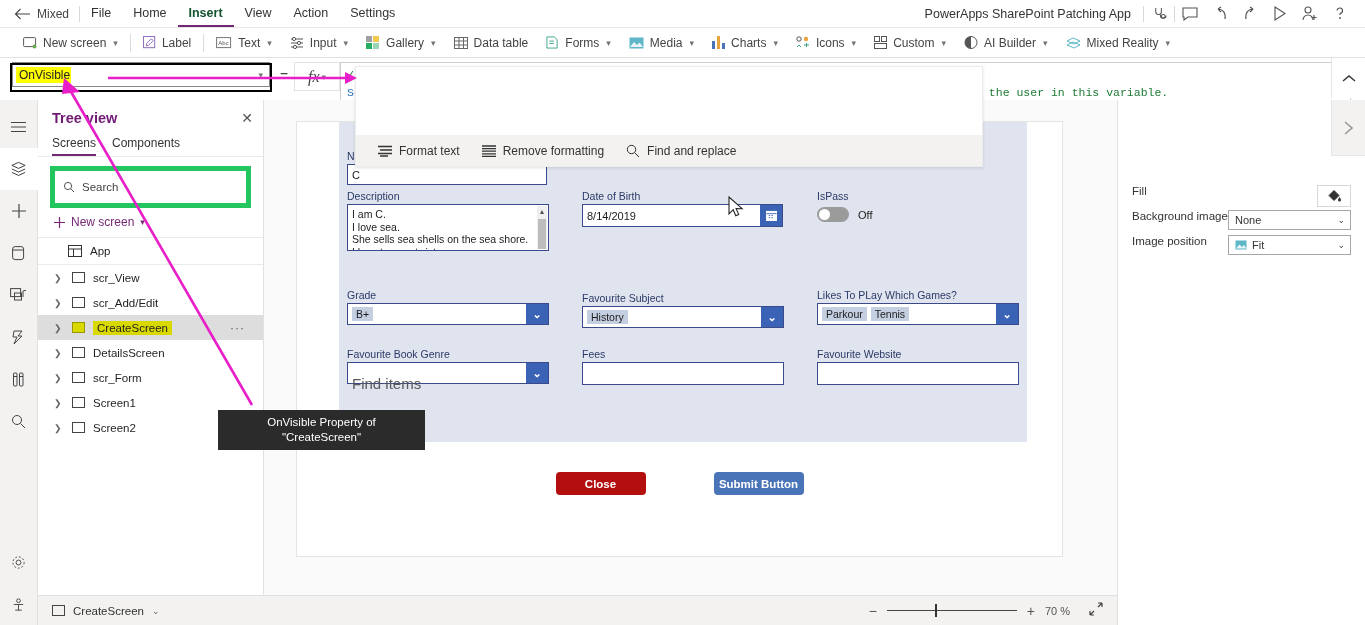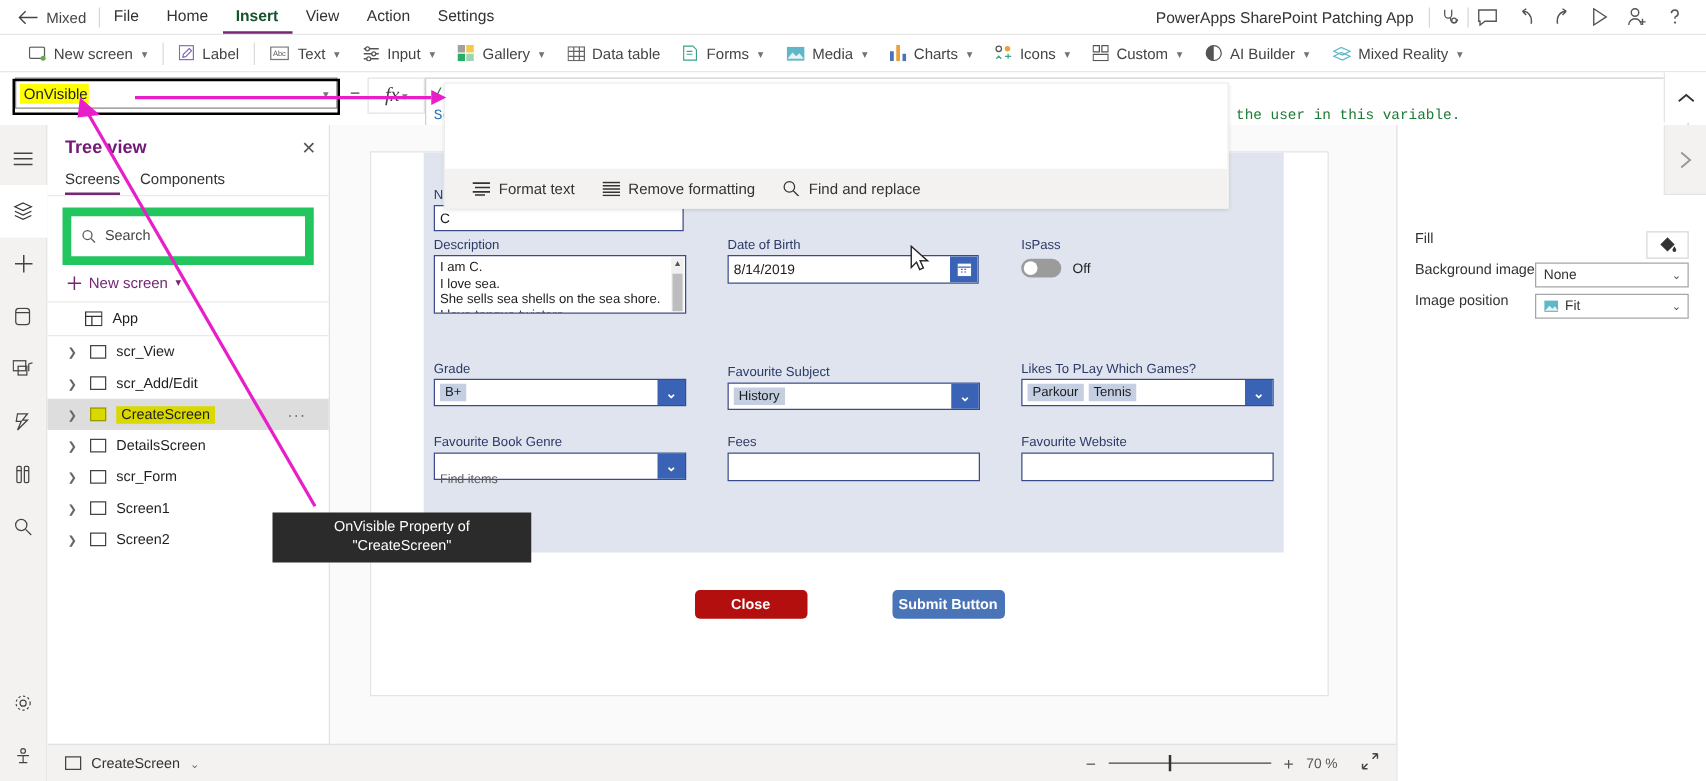--- a/index.html
+++ b/index.html
@@ -77,21 +77,21 @@
   .rail .spacer { flex:1; }
   
   .tree { width:226px; background:#fff; border-right:1px solid #e1e1e1; position:relative; }
   .tree-head { display:flex; align-items:center; padding:10px 10px 6px 14px;}
   .tree-title { font-size:14.5px; font-weight:bold; color:#701a75;}
   .tree-close { margin-left:auto; color:#555; font-size:14px; cursor:pointer; line-height:1;}
   .tree-tabs { display:flex; gap:16px; padding:0 14px; border-bottom:1px solid #eaeaea; }
   .ttab { font-size:12px; padding:4px 0 6px; color:#333; cursor:pointer;}
   .ttab.active { box-shadow:inset 0 -2px 0 0 #742774; font-weight:normal;}
   .searchbox {
-    margin:9px 12px 0 12px; height:24px; border:7px solid #22c55e; background:#fff;
+    margin:9px 12px 0 12px; height:24px; border:5px solid #22c55e; background:#fff;
     display:flex; align-items:center; gap:7px; padding:16px 8px; color:#555;
   }
   .searchbox span.lbl { font-size:11.5px; color:#444;}
   .newscreen { display:flex; align-items:center; gap:6px; padding:7px 12px 8px 16px; color:#742774; font-size:12px; cursor:pointer; border-bottom:1px solid #eaeaea;}
   .newscreen .cv { color:#742774; font-size:9px;}
   .trow { display:flex; align-items:center; height:25px; padding-left:16px; gap:8px; font-size:11.5px; color:#201f1e; cursor:pointer; position:relative;}
   .trow .tw { width:10px; color:#666; font-size:9px; }
   .trow.app { padding-left:30px; border-bottom:1px solid #eaeaea; height:27px; }
   .trow.sel { background:#ddd; }
   .trow.sel .lbl { background:#d9d900; padding:1px 4px; }
@@ -110,21 +110,21 @@
   .inp {
     border:1.4px solid #3b4a8a; background:#fff; height:21px; font-size:11px;
     padding:2px 4px; color:#1b1b1b; display:flex; align-items:center; overflow:hidden;
   }
   .ta { border:1.4px solid #3b4a8a; background:#fff; font-size:10.5px; padding:3px 4px; color:#1b1b1b; position:relative; line-height:12.5px; overflow:hidden;}
   .ta .sb { position:absolute; right:1px; top:1px; bottom:1px; width:10px; background:#f0f0f0; display:flex; flex-direction:column; justify-content:space-between; align-items:center; font-size:7px; color:#555;}
   .ta .sb .thumb { position:absolute; top:13px; left:1px; width:8px; height:30px; background:#bdbdbd;}
   .dd { border:1.4px solid #3b4a8a; background:#fff; height:22px; display:flex; align-items:center; padding-left:4px; position:relative; font-size:11px;}
   .dd .arrow { position:absolute; right:0; top:0; bottom:0; width:22px; background:#3b63b5; color:#fff; display:flex; align-items:center; justify-content:center; font-size:11px; font-weight:bold;}
   .dd .chip { background:#c5cfe2; padding:1px 4px; font-size:10.5px; color:#1b1b1b; margin-right:4px;}
-  .dd .ph { color:#5a5a5a; font-size:10px;margin-top:20px;}
+  .dd .ph { color:#5a5a5a; font-size:15px;margin-top:20px;}
   .datebtn { position:absolute; right:0; top:0; bottom:0; width:22px; background:#3b63b5; color:#fff; display:flex;align-items:center;justify-content:center;}
   .toggle { width:32px; height:15px; border-radius:8px; background:#9b9b9b; position:relative; display:inline-block; vertical-align:middle;}
   .toggle .knob { position:absolute; left:2px; top:2px; width:11px; height:11px; border-radius:50%; background:#fff;}
   .btnrow { position:absolute; left:0; right:0; top:350px; display:flex; justify-content:center; gap:68px; }
   .btn { border-radius:4px; font-size:11.5px; font-weight:bold; color:#fff; display:flex; align-items:center; justify-content:center; cursor:pointer;}
   .btn.close { background:#b30f0f; width:90px; height:23px;}
   .btn.submit { background:#4a74b8; width:90px; height:23px;}
   
   .fmtbar {
     position:absolute; left:355px; top:66px; width:628px; height:101px;

